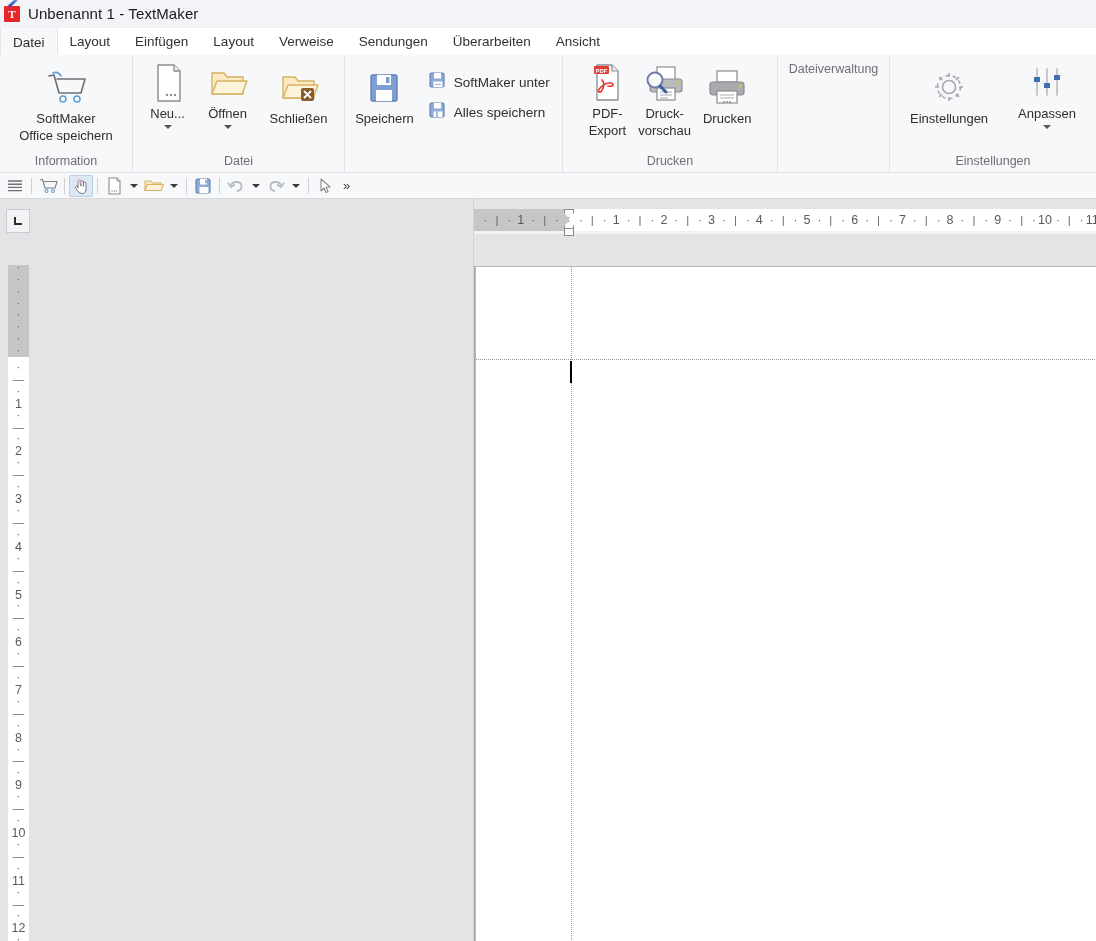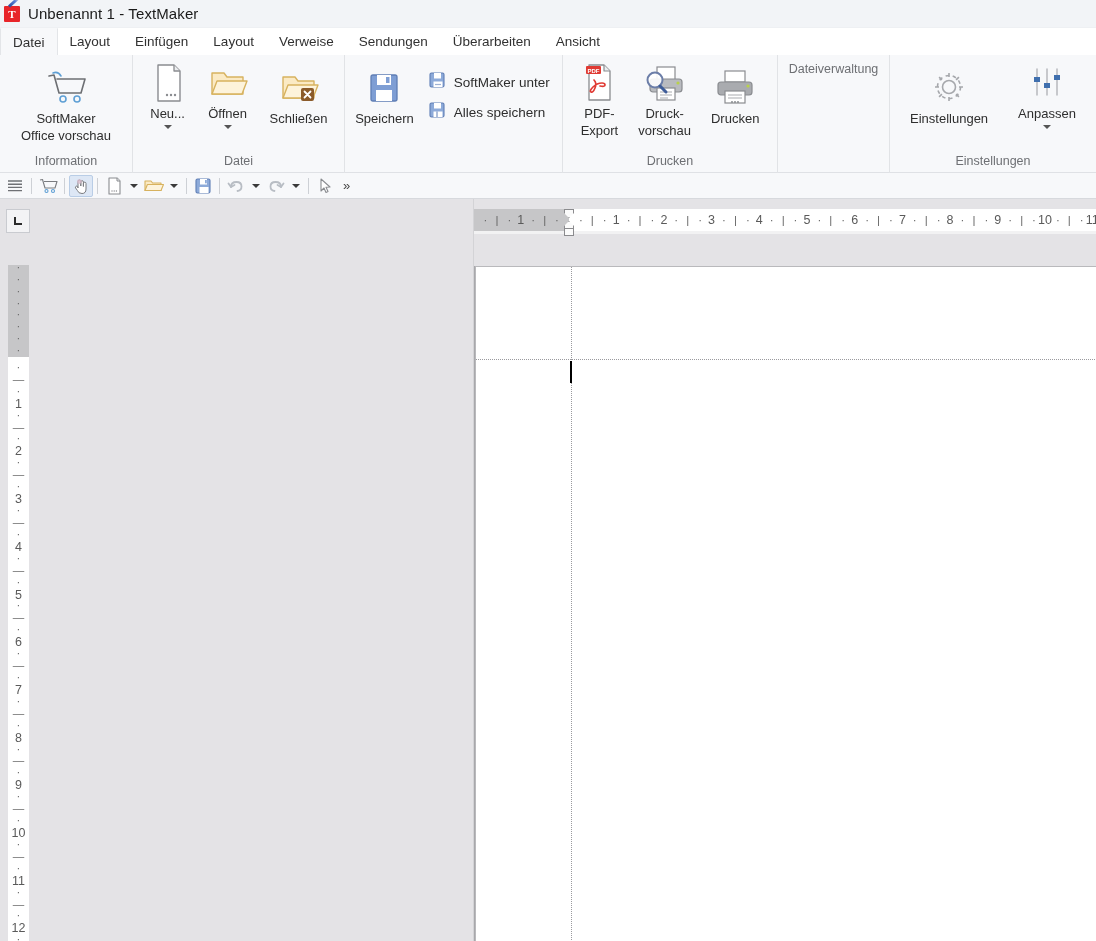--- a/index.html
+++ b/index.html
@@ -255,21 +255,21 @@
           <div class="bigbtn" style="padding-top:8px">
             <span class="glyph">
               <svg width="44" height="38" viewBox="0 0 44 38">
                 <path d="M5 7 L10 6 L15 24 L37 24 L41 10 L13 10" fill="none" stroke="#6d6f73" stroke-width="1.6" stroke-linejoin="round" stroke-linecap="round"></path>
                 <path d="M9 4 Q14 2 17 7" fill="none" stroke="#5e9fd4" stroke-width="1.6" stroke-linecap="round"></path>
                 <circle cx="19" cy="30" r="3" fill="none" stroke="#5e9fd4" stroke-width="1.6"></circle>
                 <circle cx="33" cy="30" r="3" fill="none" stroke="#5e9fd4" stroke-width="1.6"></circle>
               </svg>
             </span>
             <span class="lbl">SoftMaker
-Office vorschau</span>
+Office speichern</span>
           </div>
         </div>
         <div class="group-label">Information</div>
       </div>
 
       <div class="group" style="width:212px">
         <div class="group-items" style="gap:10px">
           <div class="bigbtn">
             <span class="glyph">
               <svg width="36" height="42" viewBox="0 0 36 42">
@@ -344,21 +344,21 @@
                   <path d="M9 10.5 V16" stroke="#5f7eb5" stroke-width="1"></path>
                 </svg>
               </span>
               <span class="lbl">Alles speichern</span>
             </div>
           </div>
         </div>
       </div>
 
       <div class="group" style="width:215px">
-        <div class="group-items" style="gap:8px">
+        <div class="group-items" style="">
           <div class="bigbtn">
             <span class="glyph">
               <svg width="34" height="42" viewBox="0 0 34 42">
                 <path d="M7 3 H22 L28 9 V38 H7 Z" fill="#ffffff" stroke="#8a8c90" stroke-width="1.3" stroke-linejoin="round"></path>
                 <path d="M22 3 V9 H28" fill="#eceef0" stroke="#8a8c90" stroke-width="1.2" stroke-linejoin="round"></path>
                 <rect x="4" y="4" width="15" height="8" rx="1" fill="#e03a33"></rect>
                 <text x="11.5" y="10.5" font-size="6" fill="#ffffff" text-anchor="middle" font-family="Liberation Sans, sans-serif" font-weight="bold">PDF</text>
                 <path d="M12 18 q3 3 1 8 q-2 5 -4 4 q-2 -1 2 -5 q4 -4 9 -4 q3 0 3 2 q0 2 -5 1" fill="none" stroke="#e03a33" stroke-width="1.7" stroke-linecap="round"></path>
               </svg>
             </span>

